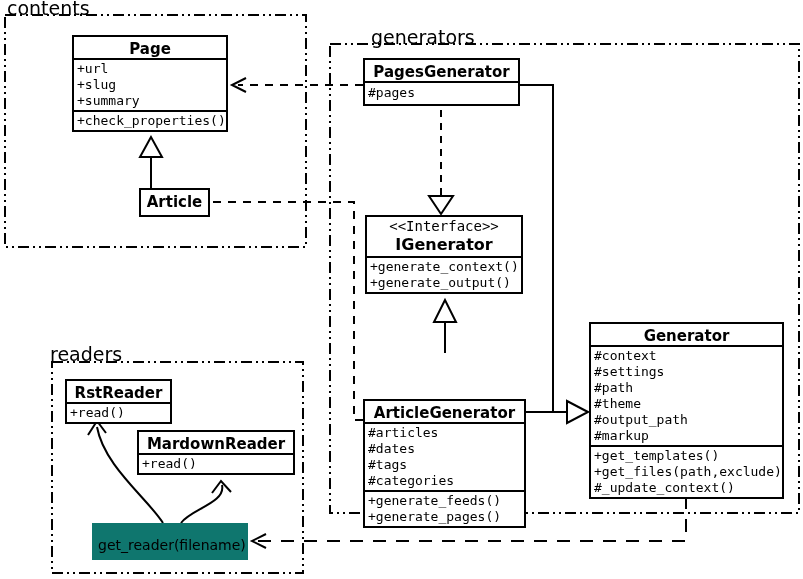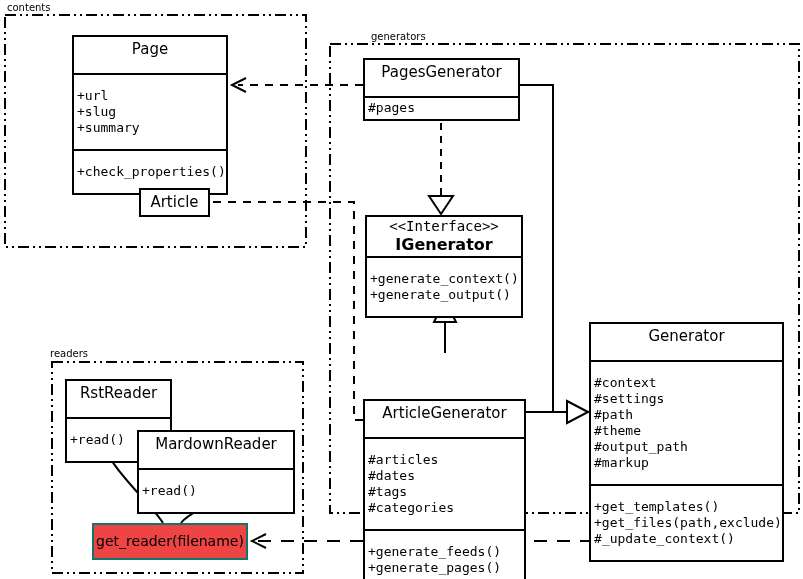--- a/index.html
+++ b/index.html
@@ -1,27 +1,27 @@
 <!DOCTYPE html>
 <html><head>
 <meta charset="utf-8">
 <style>
   html,body{margin:0;padding:0;background:#ffffff;}
   .canvas{position:relative;width:803px;height:579px;background:#ffffff;
           font-family:"DejaVu Sans", sans-serif;color:#000;overflow:hidden;}
   svg.lines{position:absolute;left:0;top:0;z-index:0;}
-  .pkg-label{position:absolute;z-index:2;font-size:10px;line-height:16px;color:#000;}
+  .pkg-label{position:absolute;z-index:2;font-size:19px;line-height:16px;color:#000;}
   .uml-class{position:absolute;z-index:1;background:#ffffff;border:2px solid #000;box-sizing:border-box;}
-  .uml-title{font-size:15px;font-weight:normal;text-align:center;line-height:25px;height:36px;white-space:pre;}
-  .uml-sec{border-top:2px solid #000;padding:13px 3px;}
+  .uml-title{font-size:15px;font-weight:bold;text-align:center;line-height:25px;height:21px;white-space:pre;}
+  .uml-sec{border-top:2px solid #000;padding:1px 3px;}
   .uml-member{font-family:"DejaVu Sans Mono", monospace;font-size:13px;line-height:16px;white-space:pre;}
   .uml-hdr{padding:2px 2px 1px;text-align:center;}
   .stereotype{font-family:"DejaVu Sans Mono", monospace;font-size:14px;line-height:15px;white-space:pre;}
   .hdr-title{font-size:16px;font-weight:bold;line-height:21px;white-space:pre;}
-  .plain-box{position:absolute;z-index:1;background:#ef4444;border:2px solid #0f766e;box-sizing:border-box;
+  .plain-box{position:absolute;z-index:1;background:#0f766e;border:6px solid #0f766e;box-sizing:border-box;
              text-align:center;font-size:14px;}
 </style>
 </head>
 <body>
 
 <div class="canvas">
 
   <svg class="lines" width="803" height="579" viewBox="0 0 803 579">
 
     <rect x="5" y="15" width="301" height="232" fill="none" stroke="#000" stroke-width="2" stroke-dasharray="11 4 2 4 2 4"></rect>

